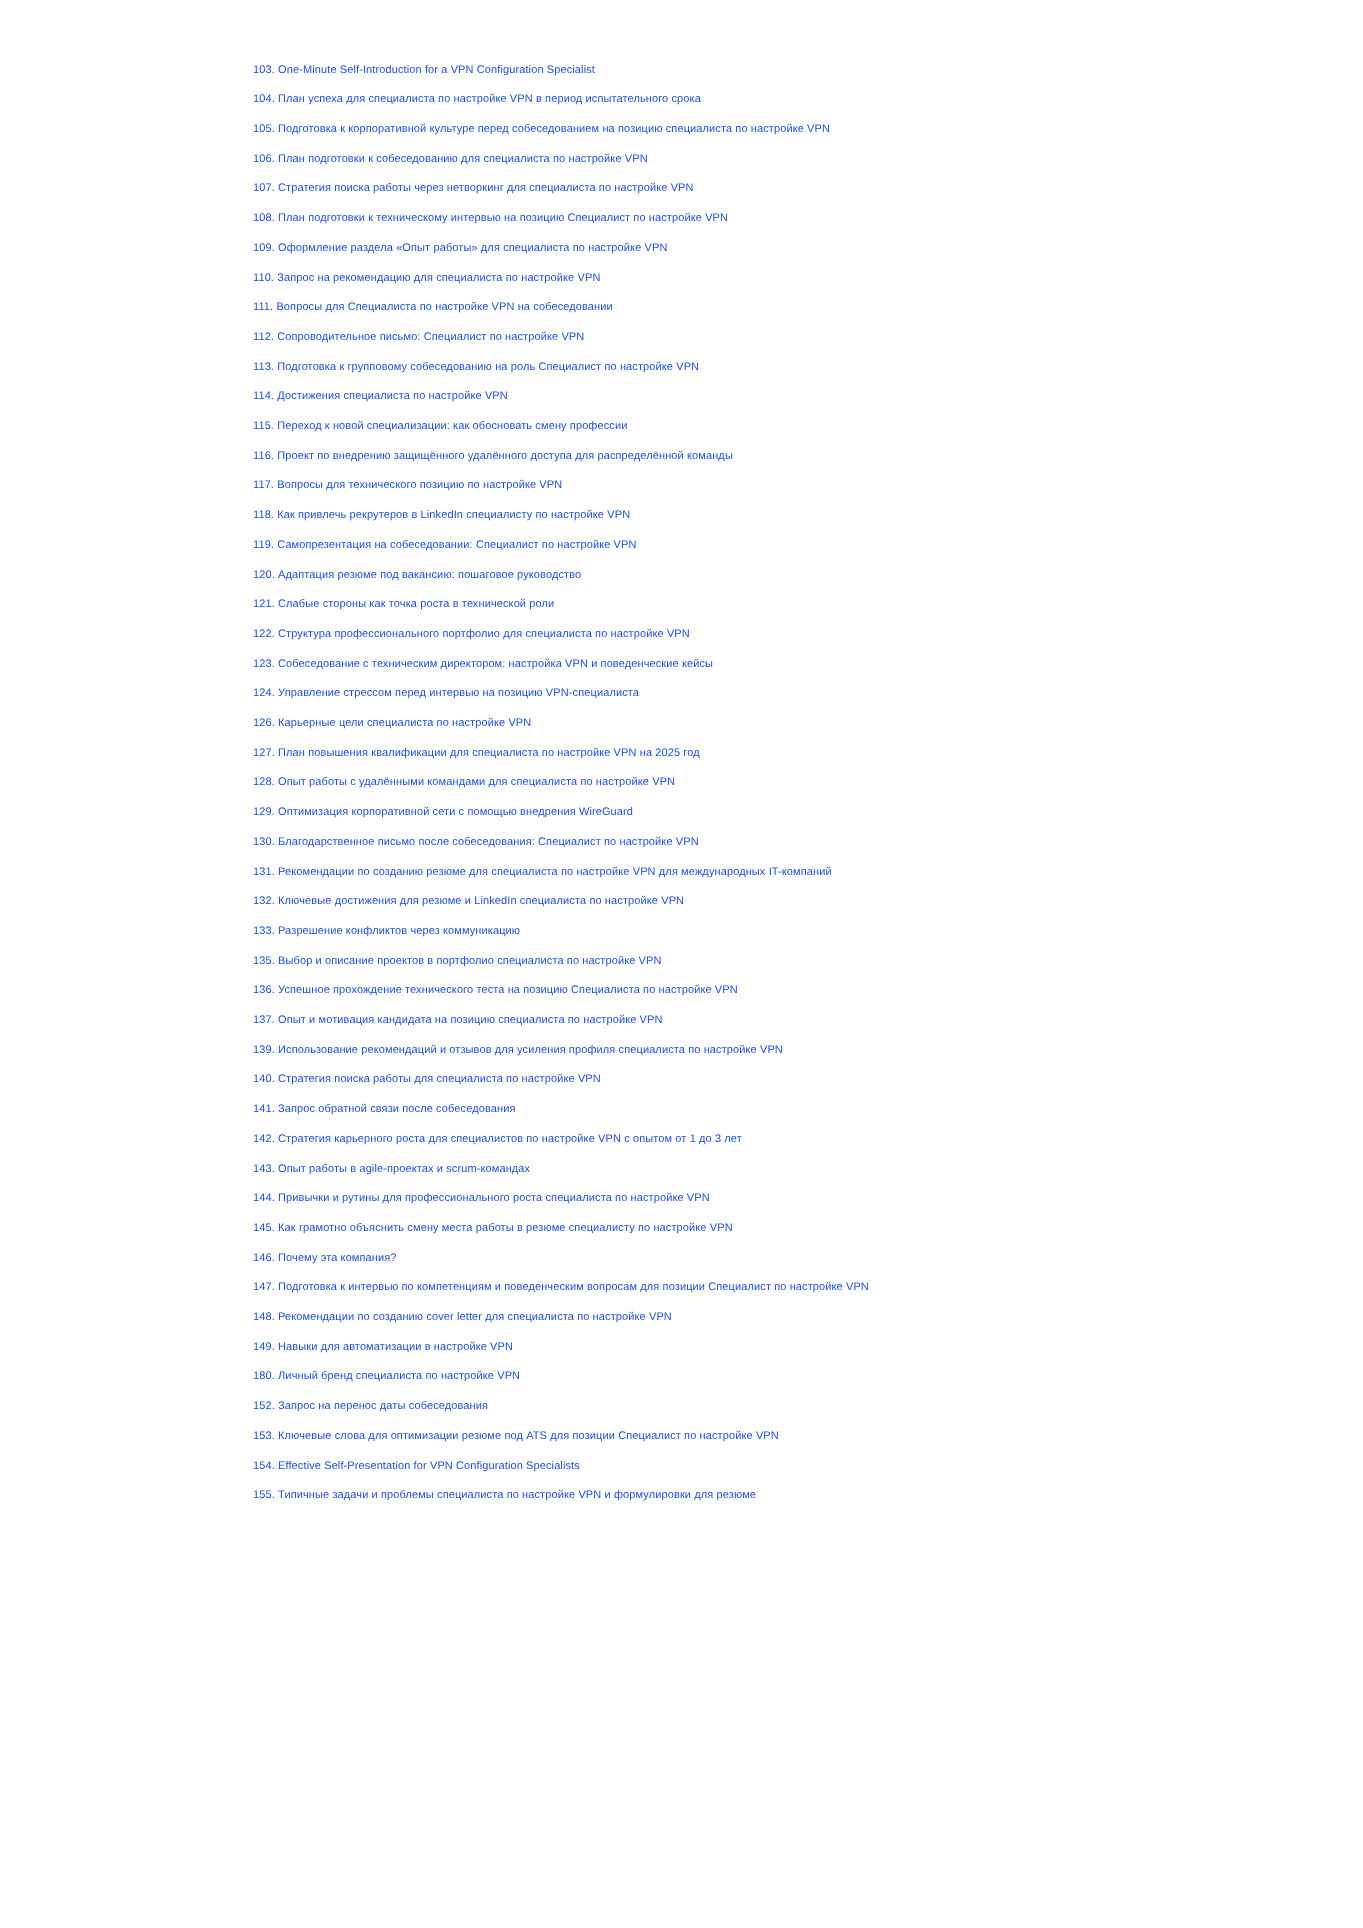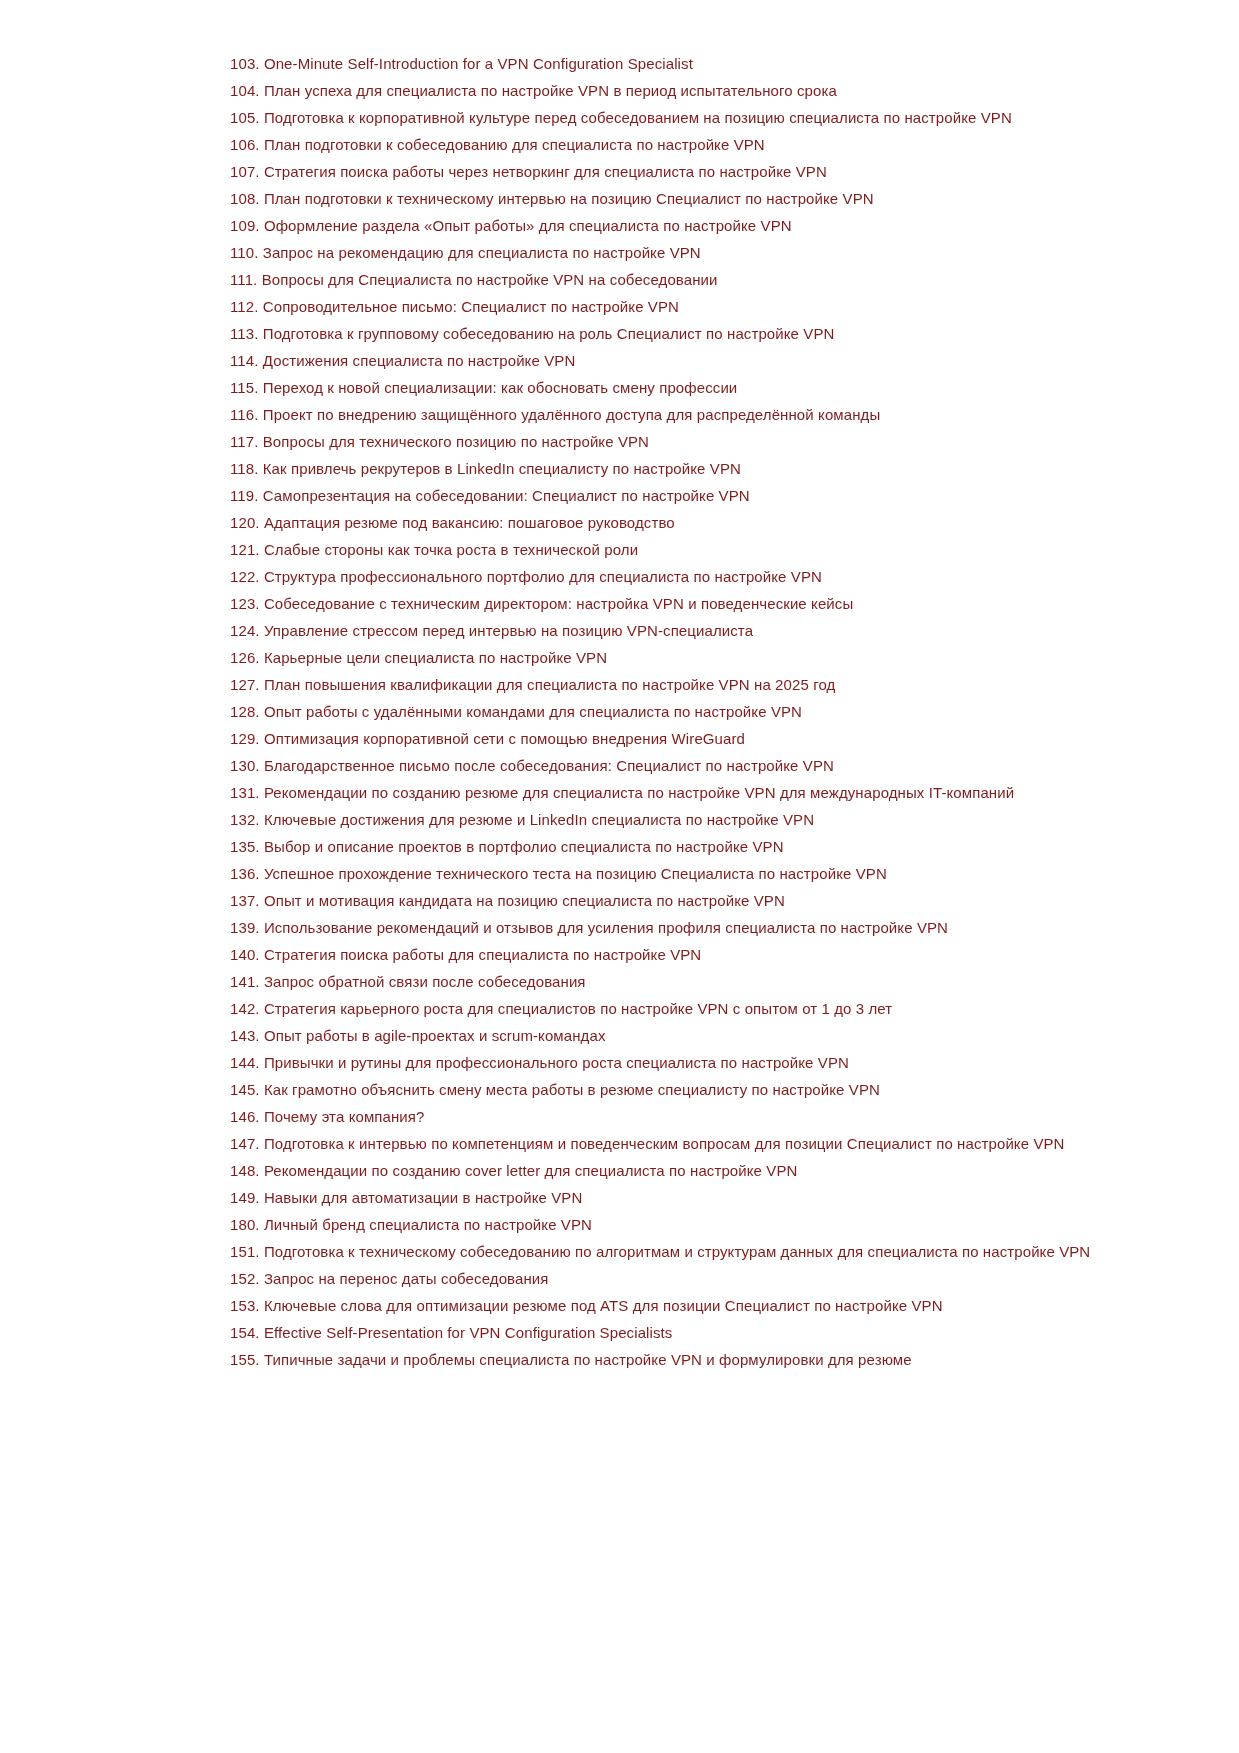--- a/index.html
+++ b/index.html
@@ -16,23 +16,23 @@
     font-family: "Liberation Sans", "DejaVu Sans", sans-serif;
   }
   .content {
     position: absolute;
     left: 230px;
     top: 51px;
     width: 880px;
   }
   .item {
     margin: 0 0 1px 0;
-    font-size: 15px;
+    font-size: 10px;
     line-height: 26px;
-    color: #7f1d1d;
+    color: #1d4ed8;
     font-weight: 400;
     letter-spacing: 0.1px;
   }
   .item span { color: inherit; }
 </style>
 </head>
 <body>
 
 <div class="page">
   <div class="content">
@@ -58,34 +58,34 @@
       <p class="item"><span>122.</span> <span>Структура профессионального портфолио для специалиста по настройке VPN</span></p>
       <p class="item"><span>123.</span> <span>Собеседование с техническим директором: настройка VPN и поведенческие кейсы</span></p>
       <p class="item"><span>124.</span> <span>Управление стрессом перед интервью на позицию VPN-специалиста</span></p>
       <p class="item"><span>126.</span> <span>Карьерные цели специалиста по настройке VPN</span></p>
       <p class="item"><span>127.</span> <span>План повышения квалификации для специалиста по настройке VPN на 2025 год</span></p>
       <p class="item"><span>128.</span> <span>Опыт работы с удалёнными командами для специалиста по настройке VPN</span></p>
       <p class="item"><span>129.</span> <span>Оптимизация корпоративной сети с помощью внедрения WireGuard</span></p>
       <p class="item"><span>130.</span> <span>Благодарственное письмо после собеседования: Специалист по настройке VPN</span></p>
       <p class="item"><span>131.</span> <span>Рекомендации по созданию резюме для специалиста по настройке VPN для международных IT-компаний</span></p>
       <p class="item"><span>132.</span> <span>Ключевые достижения для резюме и LinkedIn специалиста по настройке VPN</span></p>
+      <p class="item"><span>133.</span> <span>Разрешение конфликтов через коммуникацию</span></p>
       <p class="item"><span>135.</span> <span>Выбор и описание проектов в портфолио специалиста по настройке VPN</span></p>
       <p class="item"><span>136.</span> <span>Успешное прохождение технического теста на позицию Специалиста по настройке VPN</span></p>
       <p class="item"><span>137.</span> <span>Опыт и мотивация кандидата на позицию специалиста по настройке VPN</span></p>
       <p class="item"><span>139.</span> <span>Использование рекомендаций и отзывов для усиления профиля специалиста по настройке VPN</span></p>
       <p class="item"><span>140.</span> <span>Стратегия поиска работы для специалиста по настройке VPN</span></p>
       <p class="item"><span>141.</span> <span>Запрос обратной связи после собеседования</span></p>
       <p class="item"><span>142.</span> <span>Стратегия карьерного роста для специалистов по настройке VPN с опытом от 1 до 3 лет</span></p>
       <p class="item"><span>143.</span> <span>Опыт работы в agile-проектах и scrum-командах</span></p>
       <p class="item"><span>144.</span> <span>Привычки и рутины для профессионального роста специалиста по настройке VPN</span></p>
       <p class="item"><span>145.</span> <span>Как грамотно объяснить смену места работы в резюме специалисту по настройке VPN</span></p>
       <p class="item"><span>146.</span> <span>Почему эта компания?</span></p>
       <p class="item"><span>147.</span> <span>Подготовка к интервью по компетенциям и поведенческим вопросам для позиции Специалист по настройке VPN</span></p>
       <p class="item"><span>148.</span> <span>Рекомендации по созданию cover letter для специалиста по настройке VPN</span></p>
       <p class="item"><span>149.</span> <span>Навыки для автоматизации в настройке VPN</span></p>
       <p class="item"><span>180.</span> <span>Личный бренд специалиста по настройке VPN</span></p>
-      <p class="item"><span>151.</span> <span>Подготовка к техническому собеседованию по алгоритмам и структурам данных для специалиста по настройке VPN</span></p>
       <p class="item"><span>152.</span> <span>Запрос на перенос даты собеседования</span></p>
       <p class="item"><span>153.</span> <span>Ключевые слова для оптимизации резюме под ATS для позиции Специалист по настройке VPN</span></p>
       <p class="item"><span>154.</span> <span>Effective Self-Presentation for VPN Configuration Specialists</span></p>
       <p class="item"><span>155.</span> <span>Типичные задачи и проблемы специалиста по настройке VPN и формулировки для резюме</span></p>
     </div>
 </div>
 
 </body></html>

